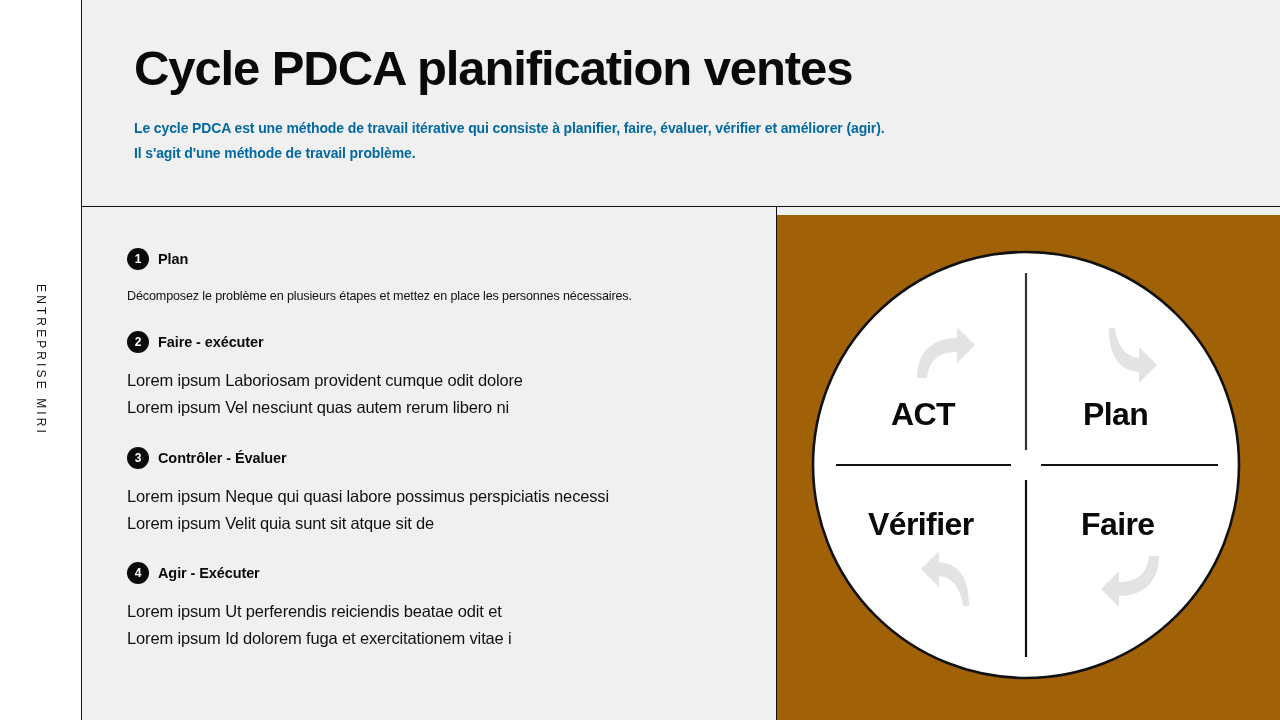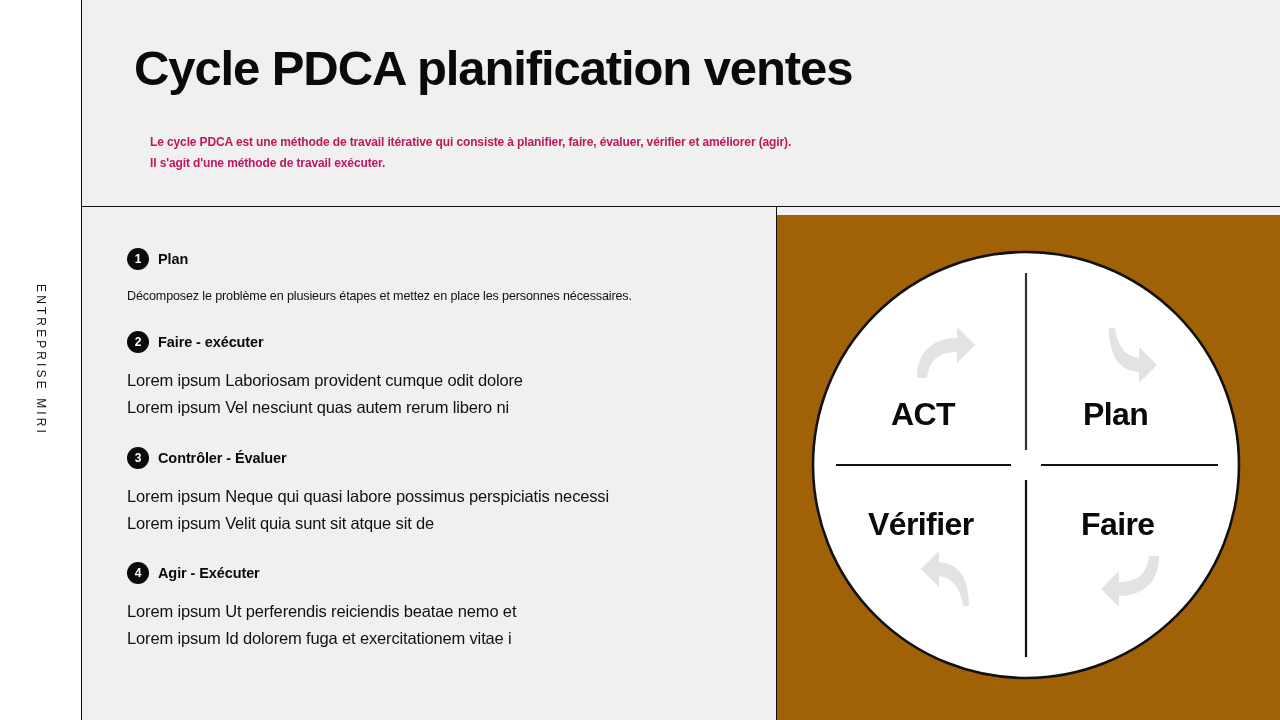--- a/index.html
+++ b/index.html
@@ -76,26 +76,26 @@
     margin: 0;
     padding-top: 42px;
     font-size: 49px;
     line-height: 1.08;
     font-weight: 700;
     letter-spacing: -1.1px;
     color: #0a0a0a;
     font-family: "Liberation Sans", sans-serif;
   }
   .subtitle {
-    margin: 16px;
+    margin: 0;
     padding-top: 21px;
-    font-size: 12px;
+    font-size: 14px;
     line-height: 1.78;
     font-weight: 700;
-    color: #be185d;
+    color: #0369a1;
     letter-spacing: -0.12px;
     font-family: "Liberation Sans", sans-serif;
   }
   .subtitle-line { display: block; }
 
   
   .steps-panel {
     position: absolute;
     left: 0;
     top: 207px;
@@ -205,21 +205,21 @@
   <div class="rail">
     <div class="rail-brand">ENTREPRISE MIRI</div>
   </div>
 
   <div class="panels">
 
     <div class="header">
       <h1 class="title">Cycle PDCA planification ventes</h1>
       <p class="subtitle">
         <span class="subtitle-line">Le cycle PDCA est une méthode de travail itérative qui consiste à planifier, faire, évaluer, vérifier et améliorer (agir).</span>
-        <span class="subtitle-line">Il s'agit d'une méthode de travail exécuter.</span>
+        <span class="subtitle-line">Il s'agit d'une méthode de travail problème.</span>
       </p>
     </div>
 
     <div class="steps-panel">
 
       <div class="step s1">
         <div class="step-head">
           <span class="badge">1</span>
           <span class="step-title">Plan</span>
         </div>
@@ -249,21 +249,21 @@
           <span class="step-body-line">Lorem ipsum Velit quia sunt sit atque sit de</span>
         </p>
       </div>
 
       <div class="step s4">
         <div class="step-head">
           <span class="badge">4</span>
           <span class="step-title">Agir - Exécuter</span>
         </div>
         <p class="step-body">
-          <span class="step-body-line">Lorem ipsum Ut perferendis reiciendis beatae nemo et</span>
+          <span class="step-body-line">Lorem ipsum Ut perferendis reiciendis beatae odit et</span>
           <span class="step-body-line">Lorem ipsum Id dolorem fuga et exercitationem vitae i</span>
         </p>
       </div>
 
     </div>
 
     <div class="wheel-panel">
       <div class="wheel">
 
         <svg width="430" height="430" viewBox="0 0 430 430">

